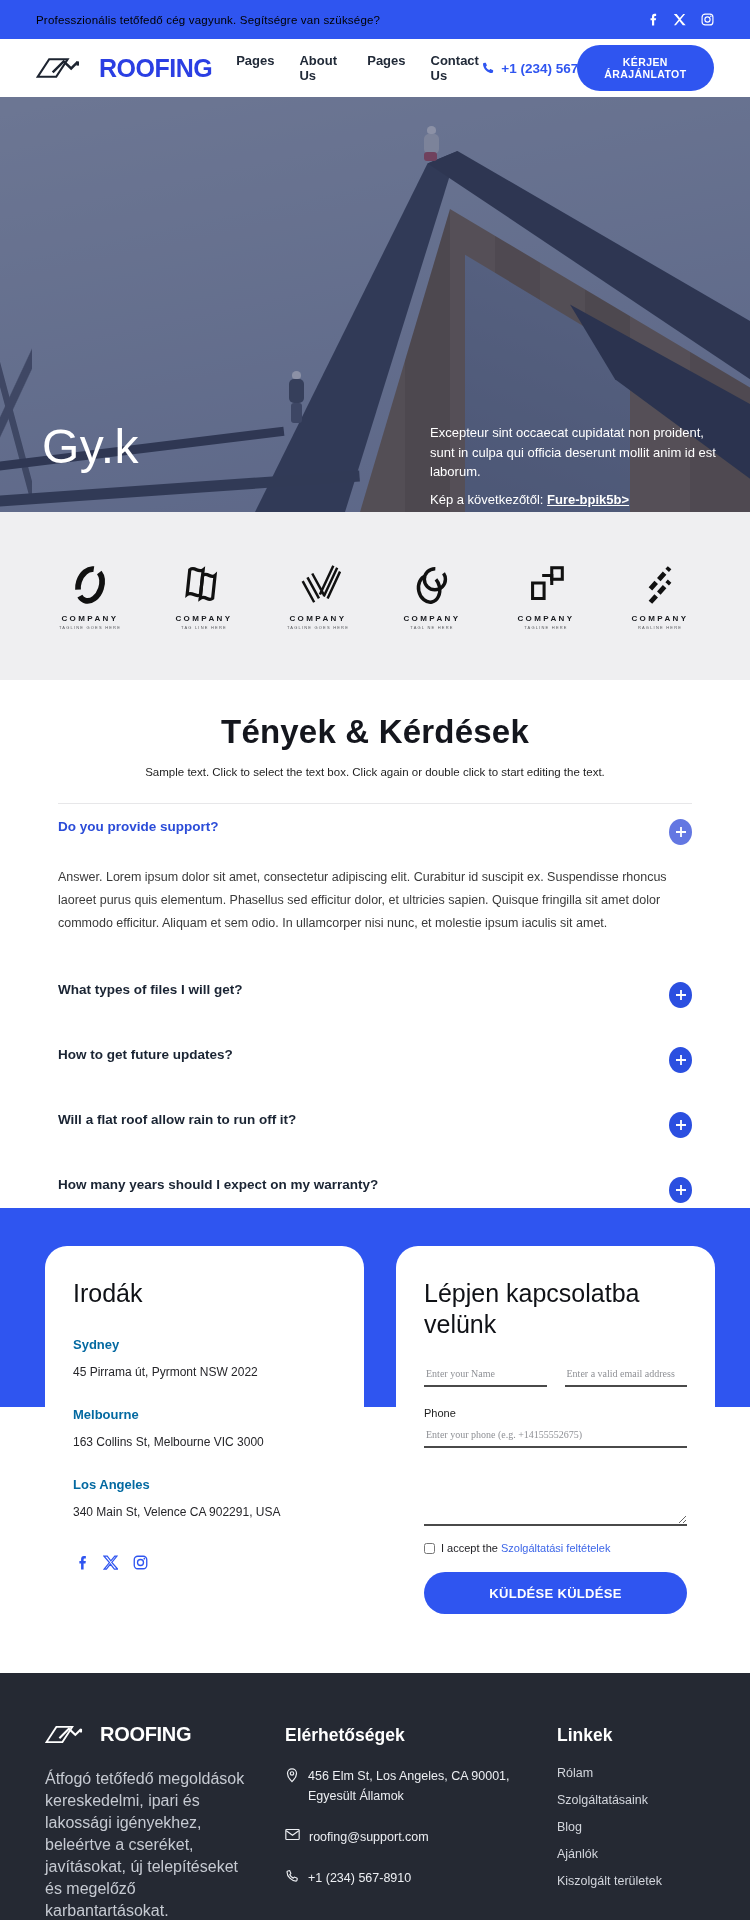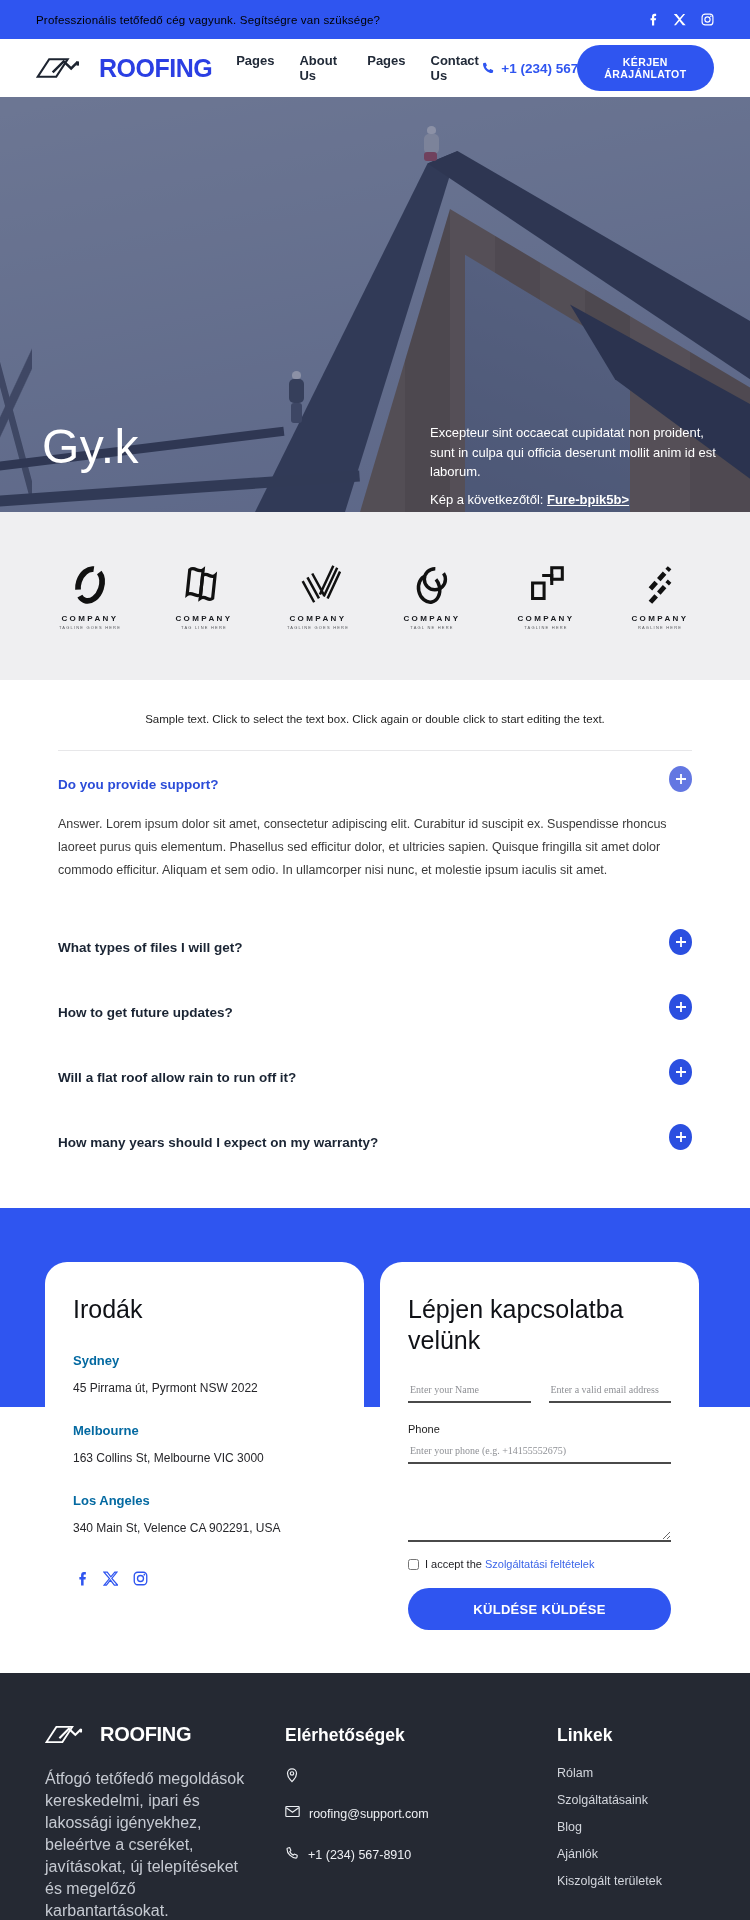--- a/index.html
+++ b/index.html
@@ -59,32 +59,32 @@
   .logo-item{width:78px;text-align:center;color:#17191e}
   .logo-item svg{display:block;margin:0 auto;height:46px}
   .logo-name{font-size:8px;font-weight:700;letter-spacing:2.4px;margin-top:6px}
   .logo-tag{font-size:4px;letter-spacing:1.2px;color:#55575c;margin-top:2px}
 
   
   .faq{padding:33px 58px 0;height:528px}
   .faq-title{margin:0 0 15px;text-align:center;font-size:33px;font-weight:800;color:#14161d;letter-spacing:.2px}
   .faq-sub{margin:0 0 25px;text-align:center;font-size:11.5px;color:#1e1e1e}
   .accordion{border-top:1px solid #e7e7e9}
-  .faq-row{display:flex;align-items:flex-end;justify-content:space-between;padding:15px 0 8px;cursor:pointer}
+  .faq-row{display:flex;align-items:flex-start;justify-content:space-between;padding:15px 0 8px;cursor:pointer}
   .faq-q{font-size:13.5px;font-weight:700;color:var(--ink)}
   .plus{width:23px;height:26px;border-radius:50%;background:var(--primary-deep);border:none;color:#fff;display:flex;align-items:center;justify-content:center;flex:none;cursor:pointer;padding:0}
   .item-open .plus{background:var(--plus-light)}
   .item-open .faq-q{color:#2b4cd8}
   .faq-item.closed .faq-row{padding:20px 0 19px}
   .faq-answer{font-size:12.5px;color:#3a3a3a;line-height:23px;padding:13px 0 27px;margin:0}
 
   
   .contact{position:relative;height:465px;background:#fff}
   .blue-band{position:absolute;top:0;left:0;right:0;height:199px;background:var(--primary)}
-  .cards{position:absolute;top:54px;left:45px;display:flex;gap:16px}
+  .cards{position:absolute;top:38px;left:45px;display:flex;gap:32px}
   .card{width:319px;height:358px;background:#fff;border-radius:22px;padding:26px 28px}
   .card-title{margin:6px 0 0;font-size:25px;font-weight:400;color:#0f1116;line-height:31px}
   .office-city{margin:28px 0 0;font-size:13px;font-weight:700;color:#0369a1}
   .office-addr{margin:13px 0 0;font-size:12px;color:#26262a}
   .card-social{display:flex;gap:15px;margin-top:36px;color:var(--primary)}
   .field-row{display:flex;gap:18px;margin-top:22px}
   .u-input{border:none;border-bottom:2px solid #4a4a4a;background:transparent;font-size:10px;color:#222;padding:6px 2px;width:100%;font-family:Liberation Serif, serif;outline:none}
   .u-input::placeholder{color:#8e9095}
   .half{width:50%}
   .phone-label{margin:20px 0 0;font-size:11px;color:#1c1c1c}
@@ -232,20 +232,21 @@
     <div class="logo-item">
       <svg viewBox="0 0 48 48" width="46" stroke="#111" stroke-width="5" fill="none">
           <path d="M14 28 34 6M14 42 34 20" stroke-dasharray="9 4"></path>
         </svg>
       <div class="logo-name">COMPANY</div>
       <div class="logo-tag">RAGLINE HERE</div>
     </div>
   </div>
 
   <div class="faq">
+    <h2 class="faq-title">Tények &amp; Kérdések</h2>
     <p class="faq-sub">Sample text. Click to select the text box. Click again or double click to start editing the text.</p>
     <div class="accordion">
       <div class="faq-item item-open">
         <div class="faq-row">
           <span class="faq-q">Do you provide support?</span>
           <button class="plus">
               <svg width="12" height="12" viewBox="0 0 12 12">
                 <path d="M6 1v10M1 6h10" stroke="#fff" stroke-width="1.8"></path>
               </svg>
             </button>
@@ -353,20 +354,21 @@
       </span>
       <p class="f-about">Átfogó tetőfedő megoldások kereskedelmi, ipari és lakossági igényekhez, beleértve a cseréket, javításokat, új telepítéseket és megelőző karbantartásokat.</p>
     </div>
     <div class="f-col2">
       <h4 class="f-head">Elérhetőségek</h4>
       <div class="f-row">
         <svg width="14" height="16" viewBox="0 0 18 20" fill="none" stroke="#edeff3" stroke-width="1.5">
             <path d="M9 18.5S14.8 12.6 14.8 8A5.8 5.8 0 0 0 3.2 8C3.2 12.6 9 18.5 9 18.5z"></path>
             <circle cx="9" cy="8" r="2.2"></circle>
           </svg>
+        <span>456 Elm St, Los Angeles, CA 90001, Egyesült Államok</span>
       </div>
       <div class="f-row" style="margin-top:21px">
         <svg width="15" height="13" viewBox="0 0 18 14" fill="none" stroke="#edeff3" stroke-width="1.4">
             <rect x="1" y="1" width="16" height="12" rx="1"></rect>
             <path d="M1.5 2.5 9 8l7.5-5.5"></path>
           </svg>
         <span>roofing@support.com</span>
       </div>
       <div class="f-row" style="margin-top:21px">
         <svg width="14" height="14" viewBox="0 0 18 18" fill="none" stroke="#edeff3" stroke-width="1.5">

